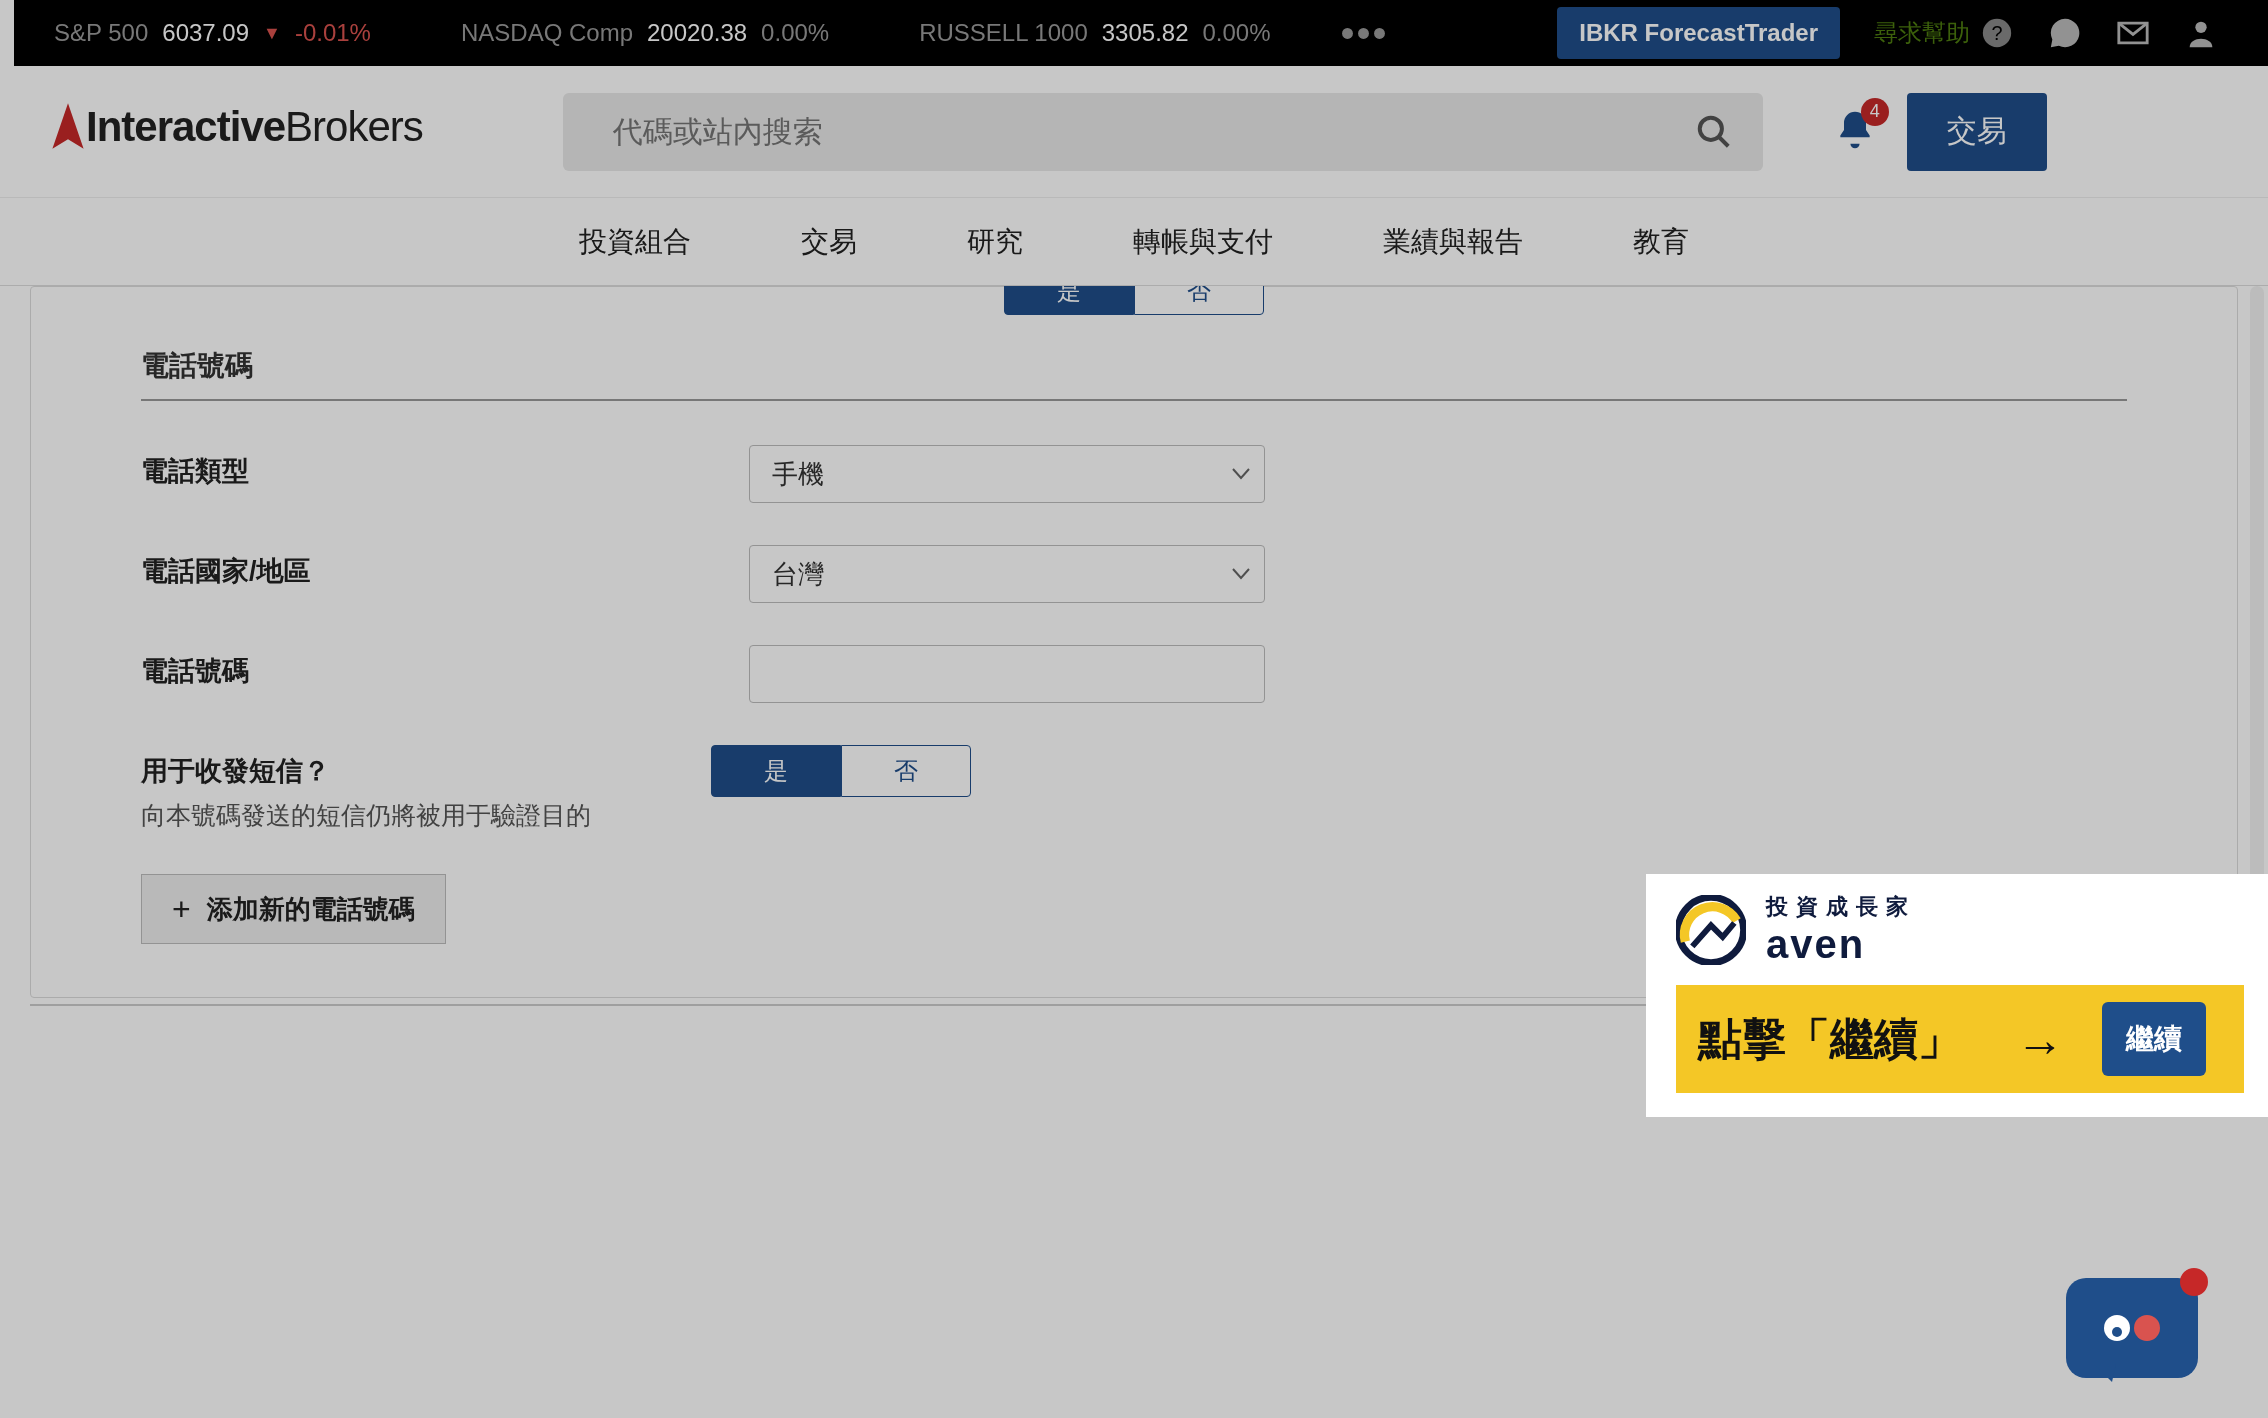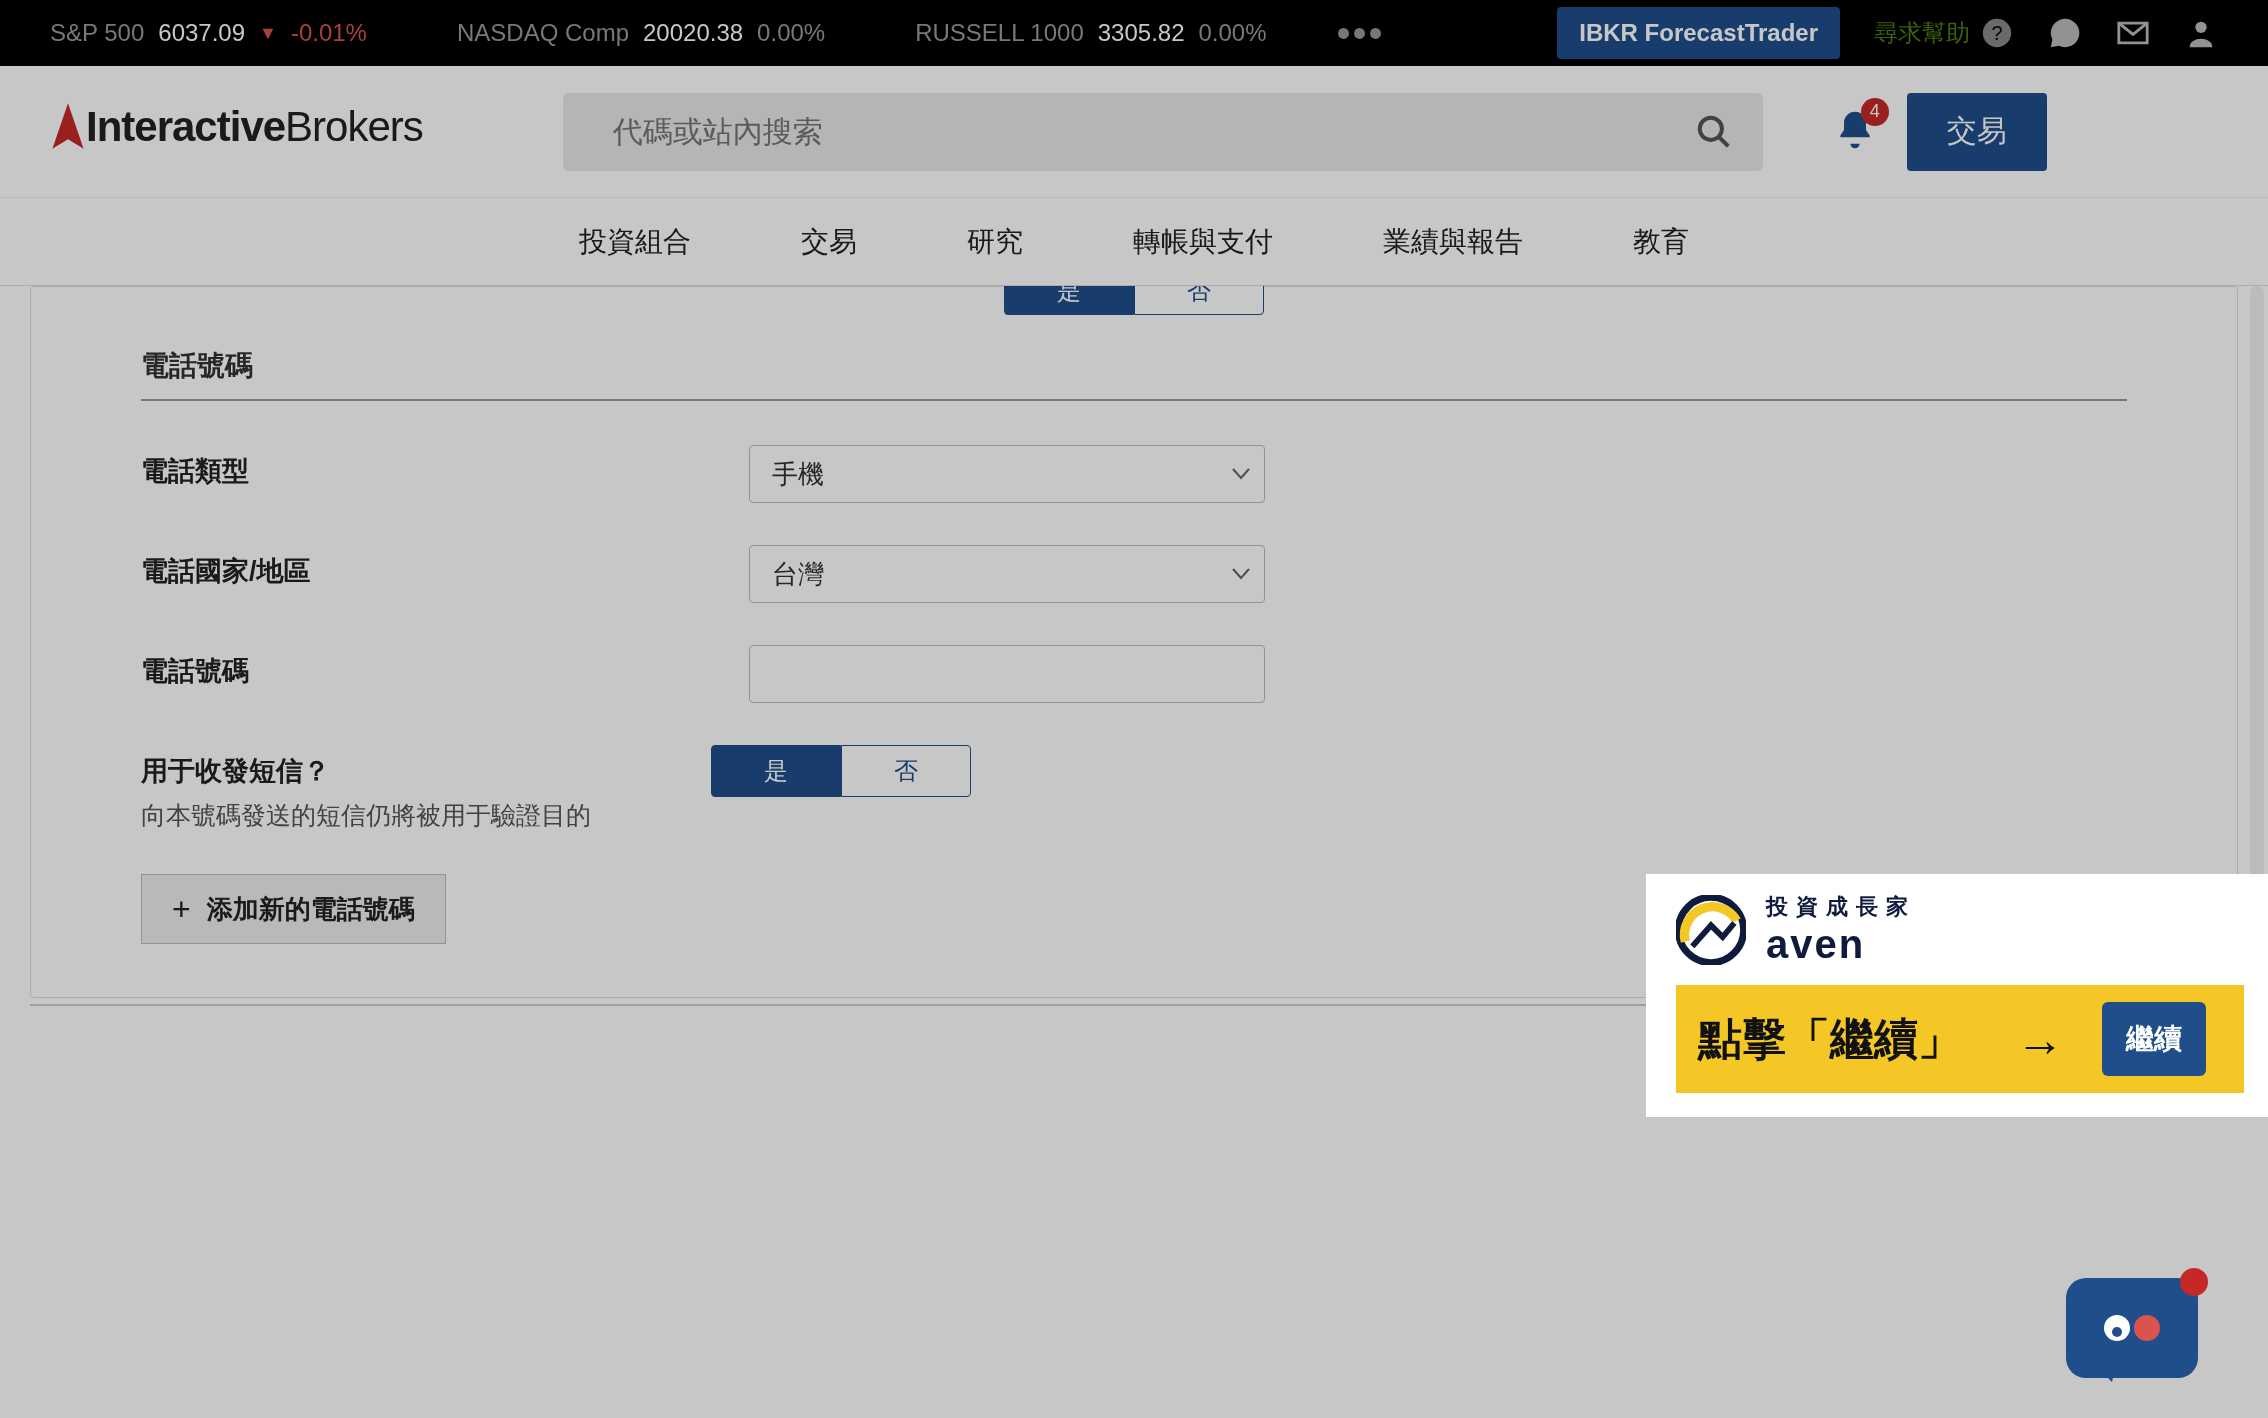--- a/index.html
+++ b/index.html
@@ -4,21 +4,21 @@
 <style>
   * { box-sizing: border-box; margin: 0; padding: 0; }
   html, body { width: 2268px; height: 1418px; font-family: "Helvetica Neue", Arial, "PingFang TC", "Microsoft JhengHei", sans-serif; background: #f5f5f5; overflow: hidden; }
   .viewport { position: relative; width: 2268px; height: 1418px; }
 
   
   .bg-layer { position: absolute; inset: 0; background: #fff; }
   .dimmer { position: absolute; inset: 0; background: rgba(0,0,0,0.22); z-index: 50; pointer-events: none; }
 
   
-  .ticker { position: absolute; top:0; left:0; right:0; height: 66px; background: #000; display:flex; align-items:center; padding: 0 50px 0 50px; color:#fff; font-size: 24px; z-index:10;}
+  .ticker { position: absolute; top:0; left:14px; right:0; height: 66px; background: #000; display:flex; align-items:center; padding: 0 50px 0 40px; color:#fff; font-size: 24px; z-index:10;}
   .tick-group { display:flex; align-items:center; gap: 14px; margin-right: 90px; }
   .tick-label { color:#9a9a9a; }
   .tick-val { color:#fff; }
   .tick-down { color:#d9534f; font-size:18px;}
   .tick-pct { color:#9a9a9a; }
   .tick-pct.neg { color:#d9534f;}
   .ticker-more { font-size: 40px; color:#9a9a9a; letter-spacing:2px; margin-left: -20px; margin-right:auto;}
   .ticker-right { display:flex; align-items:center; gap: 34px; }
   .forecast-btn { background:#1f4e8a; color:#fff; padding: 12px 22px; border-radius:4px; font-size:24px; font-weight:600; }
   .help-link { color:#4d7c0f; display:flex; align-items:center; gap:10px; font-size:24px;}

